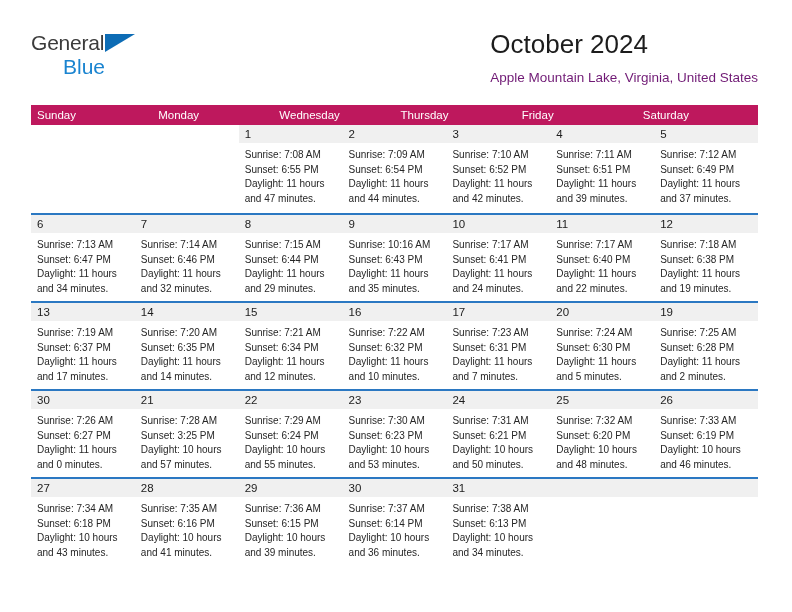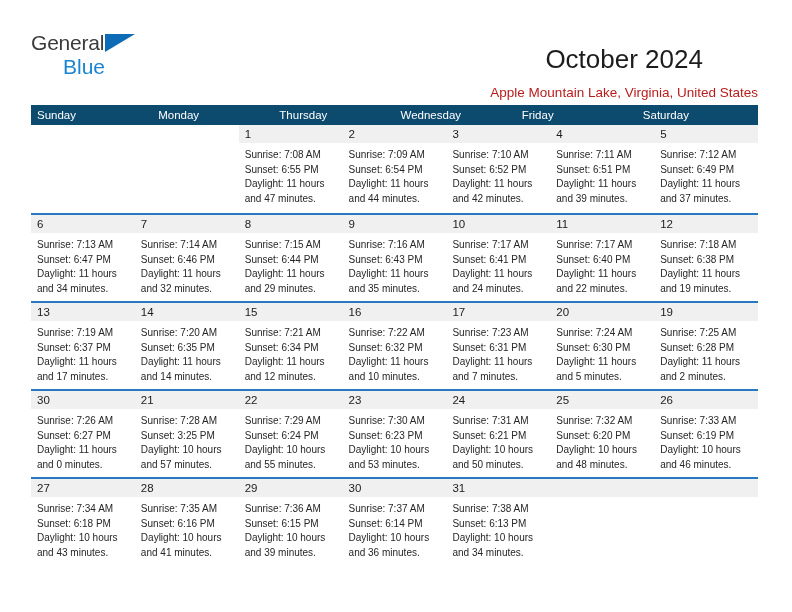--- a/index.html
+++ b/index.html
@@ -60,47 +60,46 @@
     color: #1a84d0;
     padding-left: 32px;
     margin-top: 1px;
     height: 24px;
   }
 
   .title-block {
     position: absolute;
     right: 0;
     top: 0;
-    text-align: center;
-    margin-top: 15px;
+    text-align: left;
   }
   .cal-title {
     font-size: 26px;
     color: #1c1c1c;
     line-height: 32px;
     white-space: nowrap;
   }
   .cal-subtitle {
     font-size: 13.5px;
-    color: #b91c1c;
+    color: #701a75;
     line-height: 20px;
     margin-top: 8px;
     white-space: nowrap;
   }
 
   
   .calendar {
     position: absolute;
     left: 31px;
     top: 105px;
     width: 727px;
   }
   .dow-row {
     display: flex;
-    background: #0c4a6e;
+    background: #be185d;
     height: 20px;
   }
   .dow {
     flex: 1 1 0;
     color: #ffffff;
     font-size: 11.5px;
     line-height: 20px;
     padding-left: 6px;
     box-sizing: border-box;
     white-space: nowrap;
@@ -166,22 +165,22 @@
       <div class="cal-title">October 2024</div>
       <div class="cal-subtitle">Apple Mountain Lake, Virginia, United States</div>
     </div>
 
   </div>
 
   <div class="calendar">
     <div class="dow-row" id="dow-row">
         <div class="dow">Sunday</div>
         <div class="dow">Monday</div>
+        <div class="dow">Wednesday</div>
         <div class="dow">Thursday</div>
-        <div class="dow">Wednesday</div>
         <div class="dow">Friday</div>
         <div class="dow">Saturday</div>
       </div>
     <div id="weeks-container">
         <div class="week first">
           <div class="daycell blank">
             <div class="daynum-band"></div>
             <div class="cell-lines"></div>
           </div>
           <div class="daycell blank">
@@ -258,21 +257,21 @@
             <div class="cell-lines">
               <div>Sunrise: 7:15 AM</div>
               <div>Sunset: 6:44 PM</div>
               <div>Daylight: 11 hours</div>
               <div>and 29 minutes.</div>
             </div>
           </div>
           <div class="daycell">
             <div class="daynum-band">9</div>
             <div class="cell-lines">
-              <div>Sunrise: 7:16 AM</div>
+              <div>Sunrise: 10:16 AM</div>
               <div>Sunset: 6:43 PM</div>
               <div>Daylight: 11 hours</div>
               <div>and 35 minutes.</div>
             </div>
           </div>
           <div class="daycell">
             <div class="daynum-band">10</div>
             <div class="cell-lines">
               <div>Sunrise: 7:17 AM</div>
               <div>Sunset: 6:41 PM</div>

